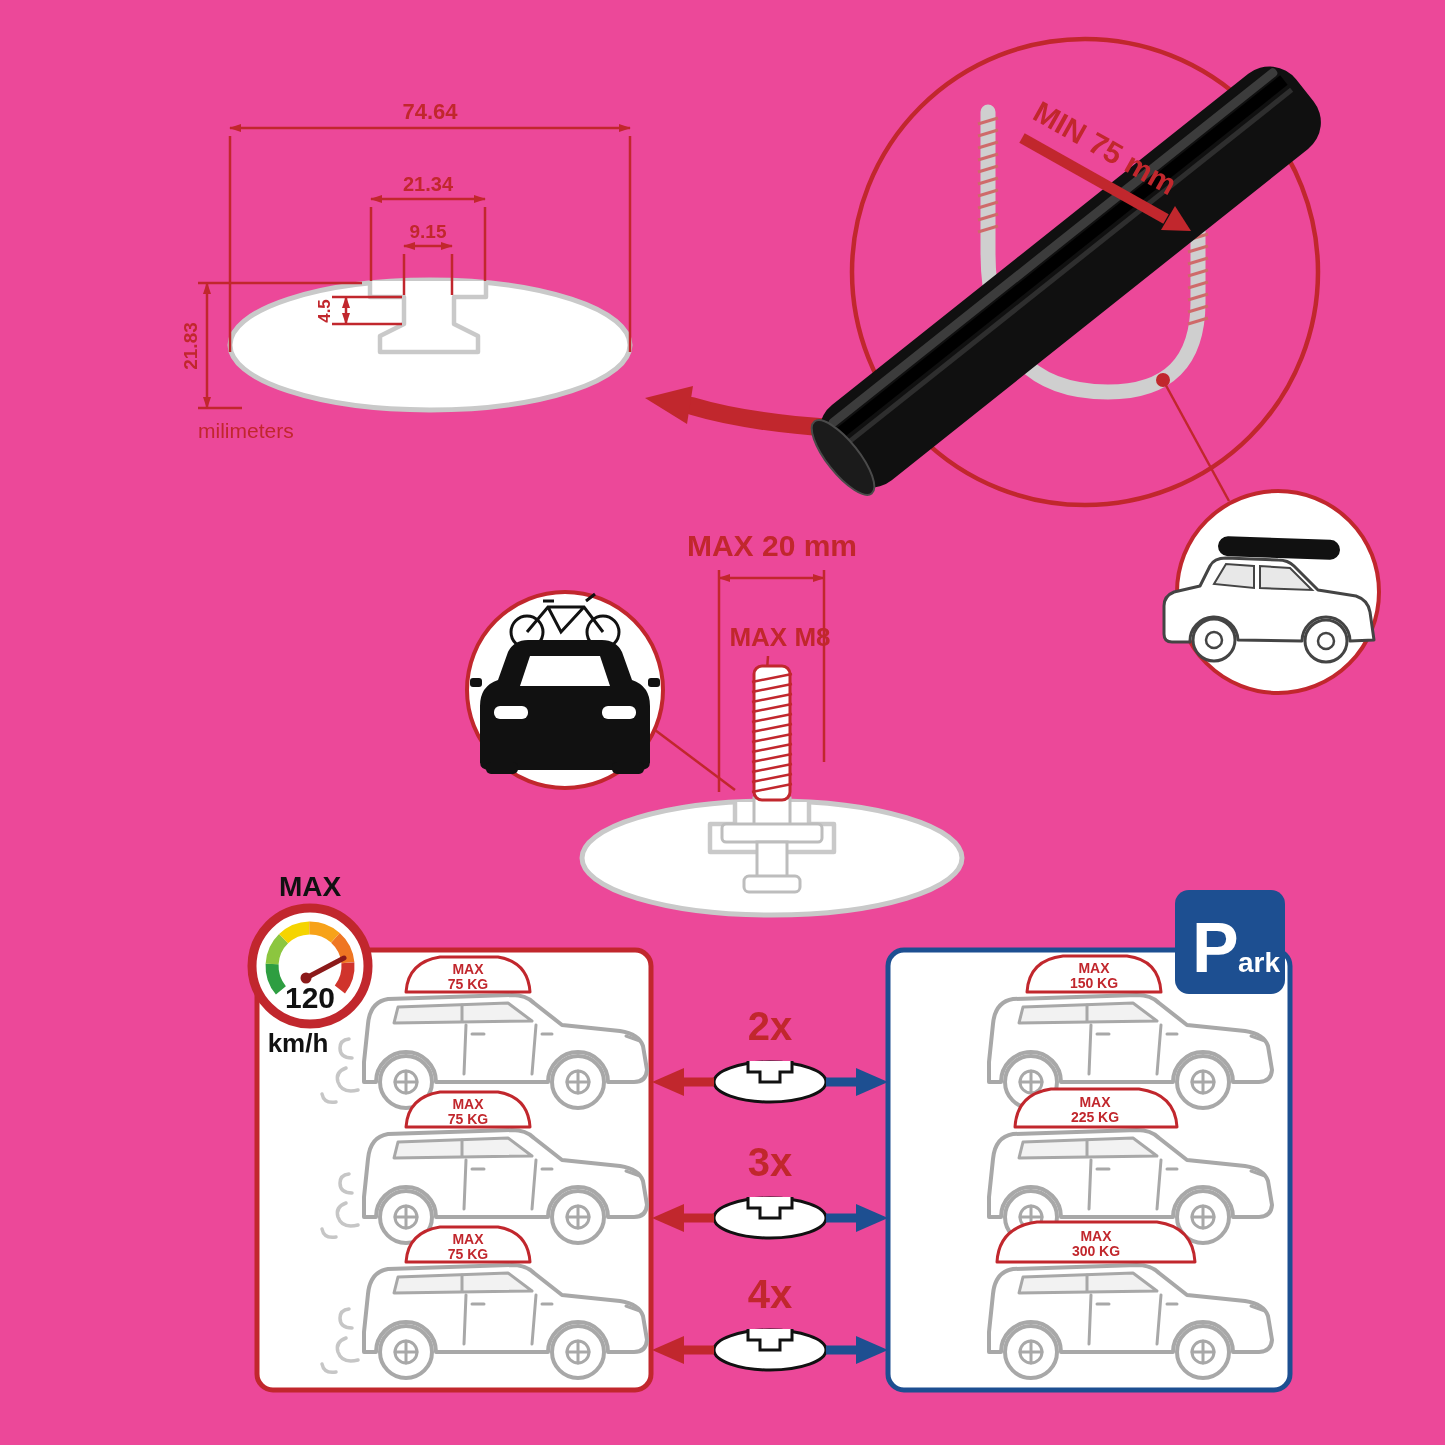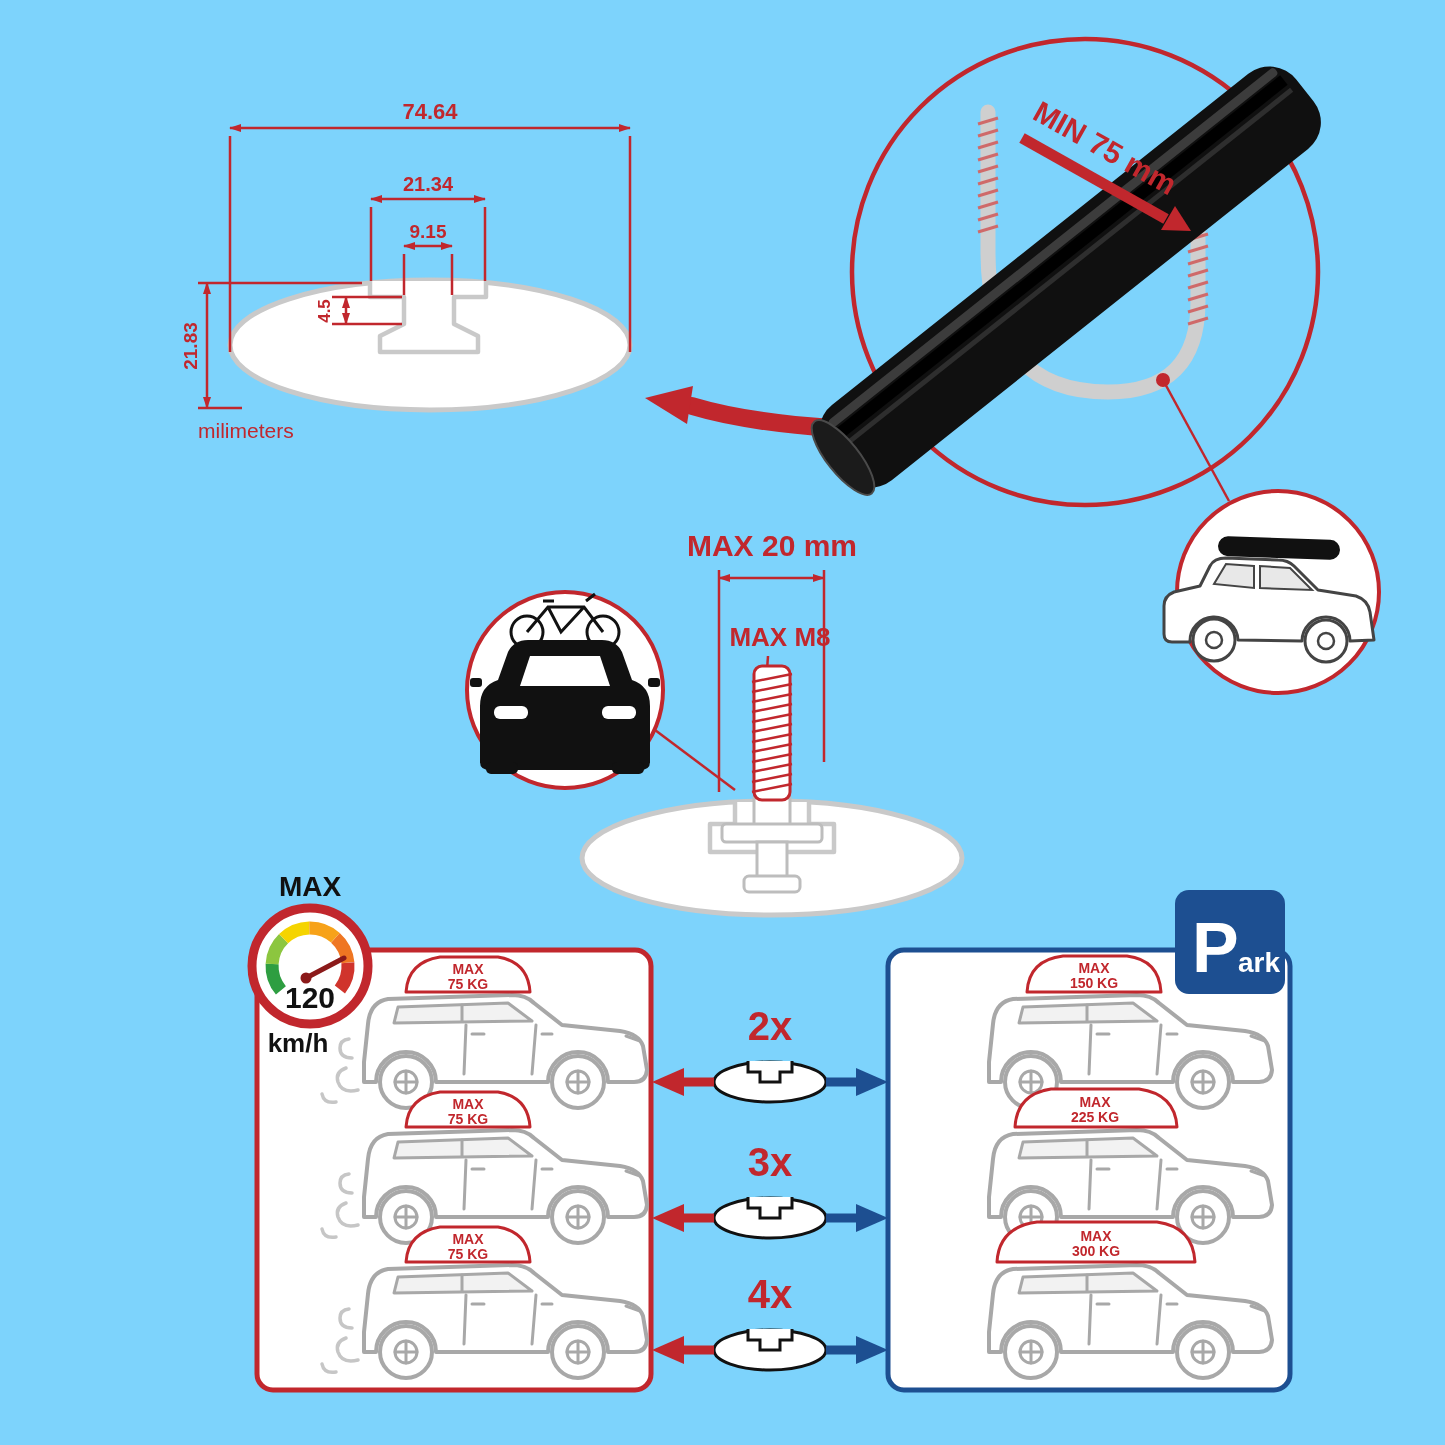--- a/index.html
+++ b/index.html
@@ -1,16 +1,16 @@
 <!DOCTYPE html>
 <html><head>
 <meta charset="utf-8">
 <style>
   html,body{margin:0;padding:0;background:#fff;}
-  .canvas{position:relative;width:1445px;height:1445px;background:#7dd3fc;overflow:hidden;}
+  .canvas{position:relative;width:1445px;height:1445px;background:#ec4899;overflow:hidden;}
   svg{display:block;}
   svg text{font-family:"Liberation Sans","DejaVu Sans",sans-serif;}
   .dimline{stroke:#C1272D;stroke-width:2.5;fill:none;}
   .gray-art{stroke:#C9C9C9;stroke-width:5;fill:#fff;}
   .bag{fill:#fff;stroke:#C1272D;stroke-width:3;stroke-linejoin:round;}
   .bagtxt{fill:#C1272D;font-weight:700;}
 </style>
 </head>
 <body>
 

